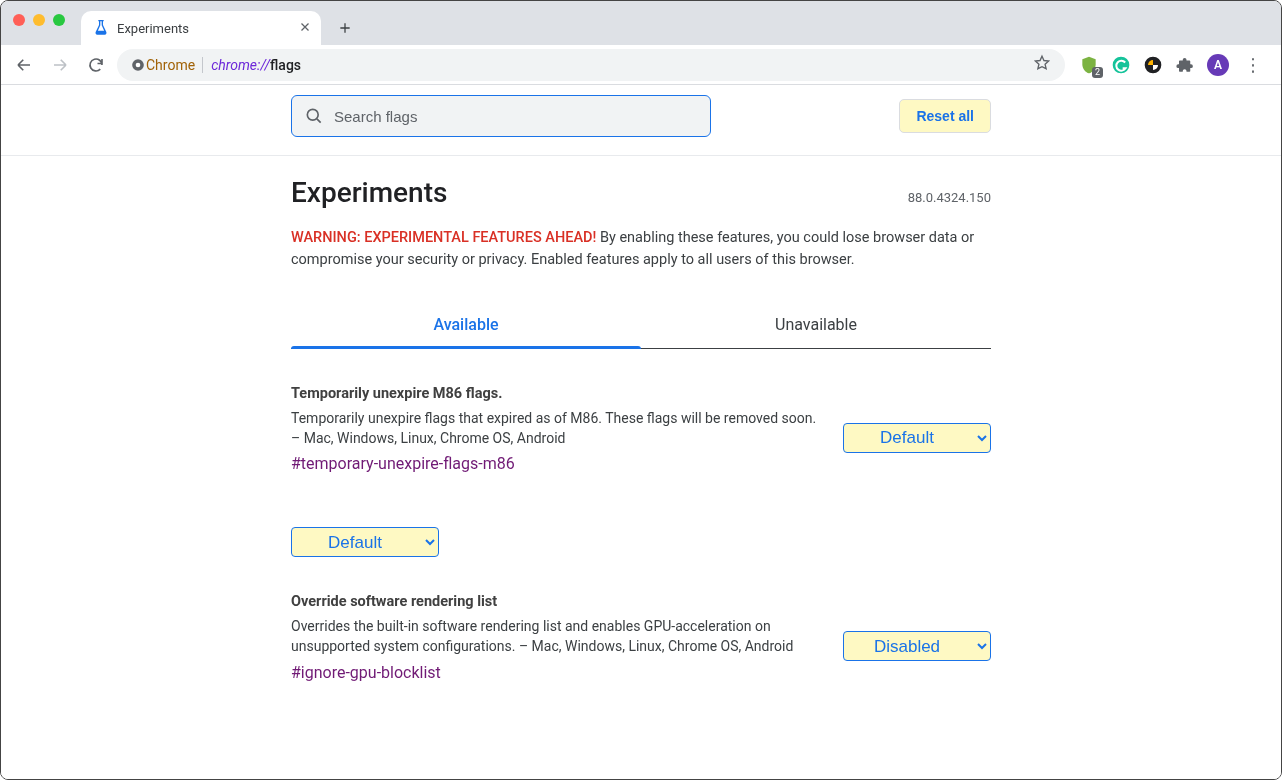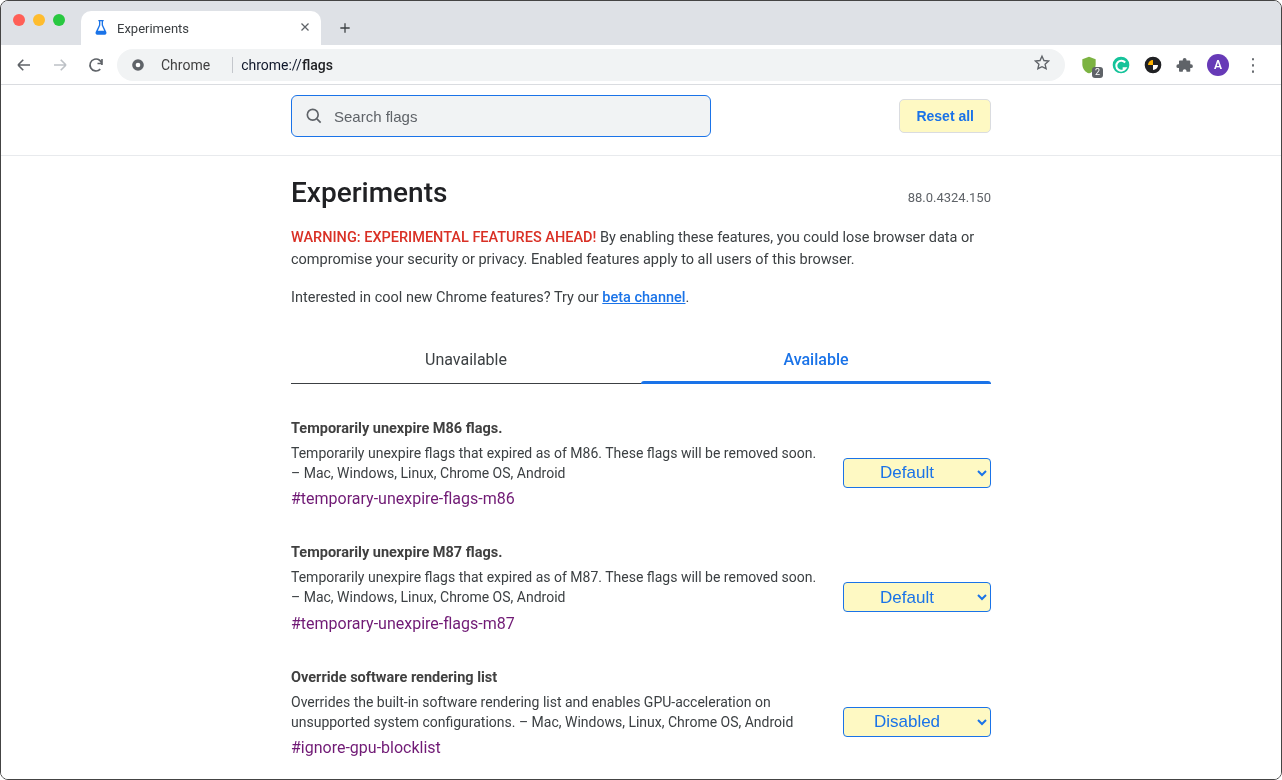--- a/index.html
+++ b/index.html
@@ -81,30 +81,30 @@
     border-radius:18px;
     height:32px;
     display:flex;
     align-items:center;
     padding:0 14px;
     font-size:14px;
     color:#202124;
     gap:8px;
   }
   .omnibox .chip {
-    color:#404040;
-    display:flex;
-    align-items:center;
-    gap:16px;
+    color:#a16207;
+    display:flex;
+    align-items:center;
+    gap:1px;
   }
   .omnibox .chip::after{
     content:"";
     width:1px; height:16px; background:#c4c7cc; margin-left:6px;
   }
-  .omnibox .url-prefix { color:#0f172a; }
+  .omnibox .url-prefix { color:#6d28d9;font-style:italic; }
   .omnibox .url-bold { color:#202124; font-weight:500;}
   .omnibox .star { margin-left:auto; color:#5f6368; }
 
   .ext-icons { display:flex; align-items:center; gap:12px; padding:0 8px;}
   .ext-icon { width:20px; height:20px; position:relative; display:flex;align-items:center;justify-content:center;}
   .badge {
     position:absolute; bottom:-3px; right:-4px;
     background:#5f6368; color:#fff; font-size:9px;
     border-radius:3px; padding:0 3px; line-height:11px;
   }
@@ -373,38 +373,34 @@
   <div class="content">
     <div class="heading-row">
       <h1>Experiments</h1>
       <span class="version">88.0.4324.150</span>
     </div>
 
     <p class="warning-block">
       <span class="warn">WARNING: EXPERIMENTAL FEATURES AHEAD!</span><span> By enabling these features, you could lose browser data or compromise your security or privacy. Enabled features apply to all users of this browser.</span>
     </p>
 
-    <p class="interest">
-      <span>Interested in cool new Chrome features? Try our </span><a href="#">beta channel</a>.
-    </p>
 
     <div class="tabs-row">
+      <div class="flag-tab active">Available</div>
       <div class="flag-tab">Unavailable</div>
-      <div class="flag-tab active">Available</div>
     </div>
 
     <div id="flag-list">
         <div class="flag-item">
           <div class="flag-body"><div class="flag-title">Temporarily unexpire M86 flags.</div><div class="flag-desc">Temporarily unexpire flags that expired as of M86. These flags will be removed soon. – Mac, Windows, Linux, Chrome OS, Android</div><a class="flag-hash">#temporary-unexpire-flags-m86</a></div>
           <div class="flag-select-wrap">
             <select class="flag-select"><option>Default</option><option>Enabled</option><option>Disabled</option></select>
           </div>
         </div>
         <div class="flag-item">
-          <div class="flag-body"><div class="flag-title">Temporarily unexpire M87 flags.</div><div class="flag-desc">Temporarily unexpire flags that expired as of M87. These flags will be removed soon. – Mac, Windows, Linux, Chrome OS, Android</div><a class="flag-hash">#temporary-unexpire-flags-m87</a></div>
           <div class="flag-select-wrap">
             <select class="flag-select"><option>Default</option><option>Enabled</option><option>Disabled</option></select>
           </div>
         </div>
         <div class="flag-item">
           <div class="flag-body"><div class="flag-title">Override software rendering list</div><div class="flag-desc">Overrides the built-in software rendering list and enables GPU-acceleration on unsupported system configurations. – Mac, Windows, Linux, Chrome OS, Android</div><a class="flag-hash">#ignore-gpu-blocklist</a></div>
           <div class="flag-select-wrap">
             <select class="flag-select"><option>Default</option><option>Enabled</option><option selected="">Disabled</option></select>
           </div>
         </div>

